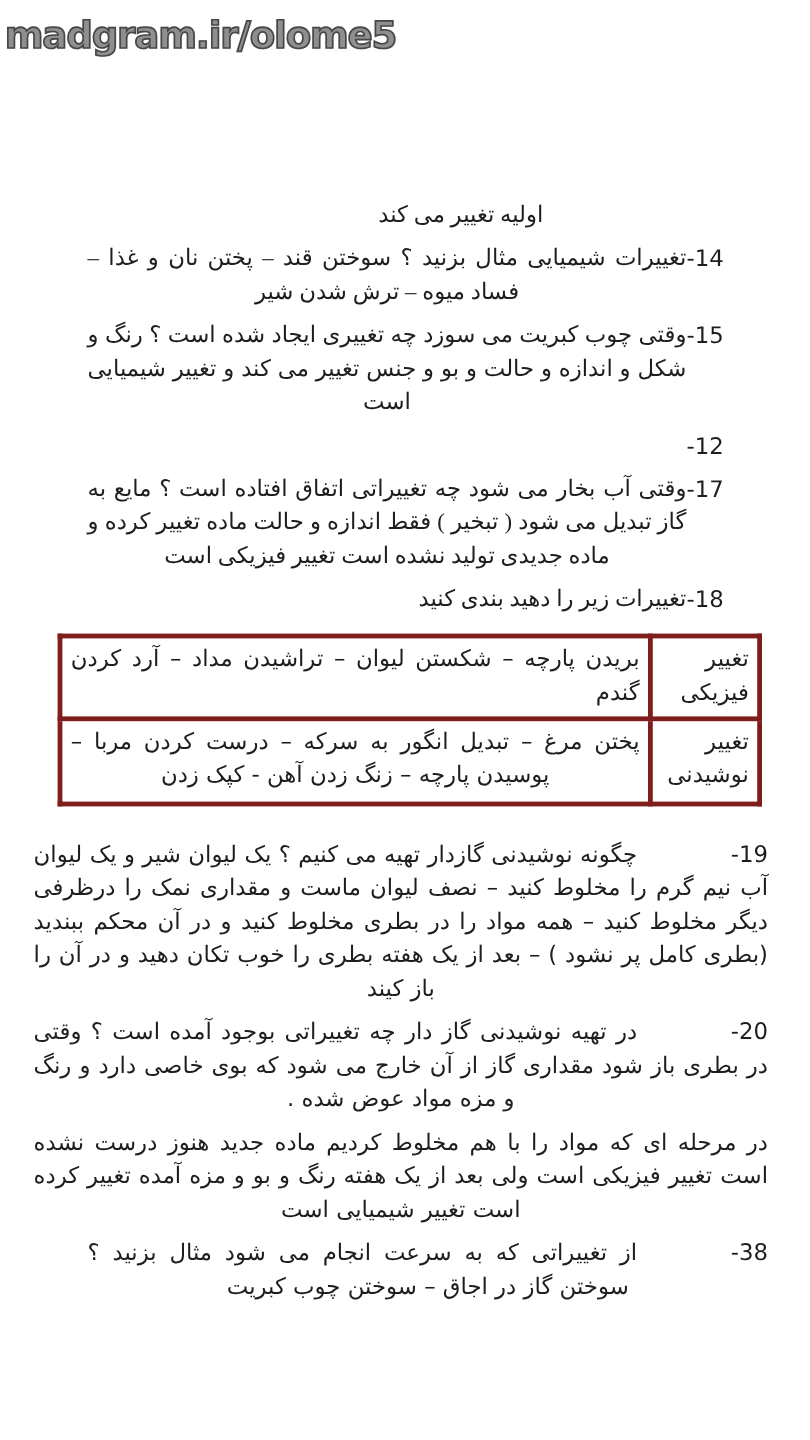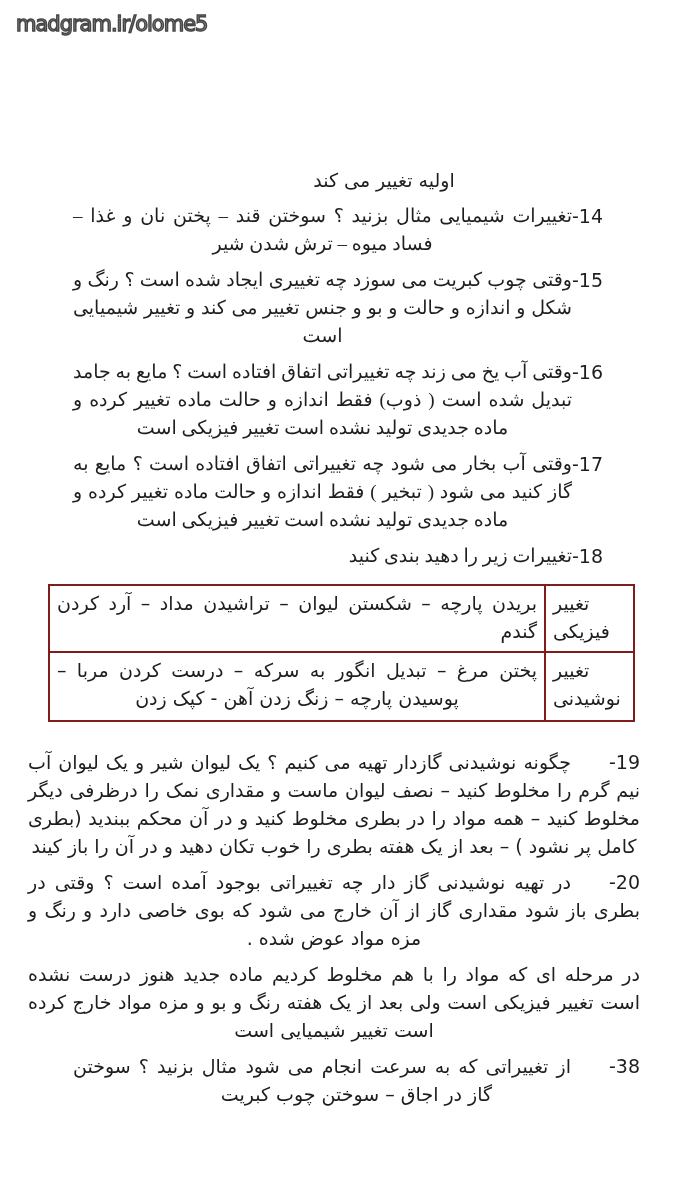--- a/index.html
+++ b/index.html
@@ -6,42 +6,43 @@
   body{
     width:675px;height:1200px;
     font-family:"DejaVu Sans","Liberation Sans",sans-serif;
     color:#1e1e1e;
     overflow:hidden;
   }
   .page{position:relative;width:675px;height:1200px;background:#fff;}
 
   
   .watermark{
-    position:absolute;left:16px;top:12px;
-    font-size:21px;font-weight:400;
+    position:absolute;left:4px;top:12px;
+    font-size:31px;font-weight:700;
     color:#8f8f8f;
     -webkit-text-stroke:1.4px #474747;
     text-shadow:0 0 1px #4a4a4a;
     letter-spacing:-1px;
     direction:ltr;
   }
 
   
   .content{
     position:absolute;top:166px;right:35px;left:28px;
     direction:rtl;
     font-size:19px;line-height:28px;
     text-align:justify;
   }
 
   .cont-line{
     text-align:right;
     padding-left:100px;
     margin:0 0 8px 0;
     text-align:center;
+    font-family:Liberation Serif, serif;
   }
 
   
   .q{display:flex;direction:rtl;margin:0 0 8px 0;}
   .q .q-num{
     flex:0 0 68px;
     direction:ltr;unicode-bidi:embed;
     text-align:left;
   }
   .q .q-text{
@@ -52,45 +53,45 @@
   }
   .q .q-text.last-start{text-align-last:right;}
   .q.narrow .q-text{padding-left:45px;}
 
   
   .q2{
     margin:0 0 8px 0;
     text-align:justify;
     text-align-last:center;
   }
-  .q2 .q-num-inline{direction:ltr;unicode-bidi:embed;}
+  .q2 .q-num-inline{direction:ltr;unicode-bidi:embed;margin-left:40px;}
   .q2 .tab-sp{display:inline-block;width:38px;}
   .q2.narrow{padding-left:45px;}
 
   .note-par{
     margin:0 0 8px 0;
     text-align:justify;
     text-align-last:center;
   }
 
   
   .cls-table{
     border-collapse:collapse;
     direction:rtl;
     width:587px;
     margin:14px 5px 26px auto;
     font-size:19px;line-height:28px;
     table-layout:fixed;
   }
   .cls-table td{
-    border:2px solid #7f1d1d;
+    border:4px solid #7f1d1d;
     vertical-align:top;
     padding:3px 7px 6px 7px;
   }
-  .cls-table .cell-label{width:73px;text-align:left;}
+  .cls-table .cell-label{width:73px;text-align:right;}
   .cls-table .cell-content{text-align:justify;}
   .cls-table .cell-content.last-start{text-align-last:right;}
   .cls-table .cell-content.last-center{text-align-last:center;}
   .cls-table .row-1 td{height:52px;}
   .cls-table .row-2 td{height:58px;}
 </style>
 </head>
 <body>
 
 <div class="page">
@@ -105,27 +106,26 @@
       <span class="q-num">-14</span>
       <span class="q-text">تغییرات شیمیایی مثال بزنید ؟ سوختن قند – پختن نان و غذا – فساد میوه – ترش شدن شیر</span>
     </div>
 
     <div class="q narrow">
       <span class="q-num">-15</span>
       <span class="q-text">وقتی چوب کبریت می سوزد چه تغییری ایجاد شده است ؟ رنگ و شکل و اندازه و حالت و بو و جنس تغییر می کند و تغییر شیمیایی است</span>
     </div>
 
     <div class="q narrow">
-      <span class="q-num">-16</span>
-      <span class="q-text">وقتی آب یخ می زند چه تغییراتی اتفاق افتاده است ؟ مایع به جامد تبدیل شده است ( ذوب) فقط اندازه و حالت ماده تغییر کرده و ماده جدیدی تولید نشده است تغییر فیزیکی است</span>
+      <span class="q-num">-12</span>
     </div>
 
     <div class="q narrow">
       <span class="q-num">-17</span>
-      <span class="q-text">وقتی آب بخار می شود چه تغییراتی اتفاق افتاده است ؟ مایع به گاز کنید می شود ( تبخیر ) فقط اندازه و حالت ماده تغییر کرده و ماده جدیدی تولید نشده است تغییر فیزیکی است</span>
+      <span class="q-text">وقتی آب بخار می شود چه تغییراتی اتفاق افتاده است ؟ مایع به گاز تبدیل می شود ( تبخیر ) فقط اندازه و حالت ماده تغییر کرده و ماده جدیدی تولید نشده است تغییر فیزیکی است</span>
     </div>
 
     <div class="q narrow">
       <span class="q-num">-18</span>
       <span class="q-text last-start">تغییرات زیر را دهید بندی کنید</span>
     </div>
 
     <table class="cls-table">
       <tbody>
           <tr class="row-1">
@@ -140,20 +140,20 @@
       </table>
 
     <div class="q2">
       <span class="q-num-inline">-19</span><span class="tab-sp"></span><span>چگونه نوشیدنی گازدار تهیه می کنیم ؟ یک لیوان شیر و یک لیوان آب نیم گرم را مخلوط کنید – نصف لیوان ماست و مقداری نمک را درظرفی دیگر مخلوط کنید – همه مواد را در بطری مخلوط کنید و در آن محکم ببندید (بطری کامل پر نشود ) – بعد از یک هفته بطری را خوب تکان دهید و در آن را باز کیند</span>
     </div>
 
     <div class="q2">
       <span class="q-num-inline">-20</span><span class="tab-sp"></span><span>در تهیه نوشیدنی گاز دار چه تغییراتی بوجود آمده است ؟ وقتی در بطری باز شود مقداری گاز از آن خارج می شود که بوی خاصی دارد و رنگ و مزه مواد عوض شده .</span>
     </div>
 
-    <div class="note-par">در مرحله ای که مواد را با هم مخلوط کردیم ماده جدید هنوز درست نشده است تغییر فیزیکی است ولی بعد از یک هفته رنگ و بو و مزه مواد خارج کرده است تغییر شیمیایی است</div>
+    <div class="note-par">در مرحله ای که مواد را با هم مخلوط کردیم ماده جدید هنوز درست نشده است تغییر فیزیکی است ولی بعد از یک هفته رنگ و بو و مزه آمده تغییر کرده است تغییر شیمیایی است</div>
 
     <div class="q2 narrow">
       <span class="q-num-inline">-38</span><span class="tab-sp"></span><span>از تغییراتی که به سرعت انجام می شود مثال بزنید ؟ سوختن گاز در اجاق – سوختن چوب کبریت</span>
     </div>
 
   </div>
 </div>
 
 </body></html>

